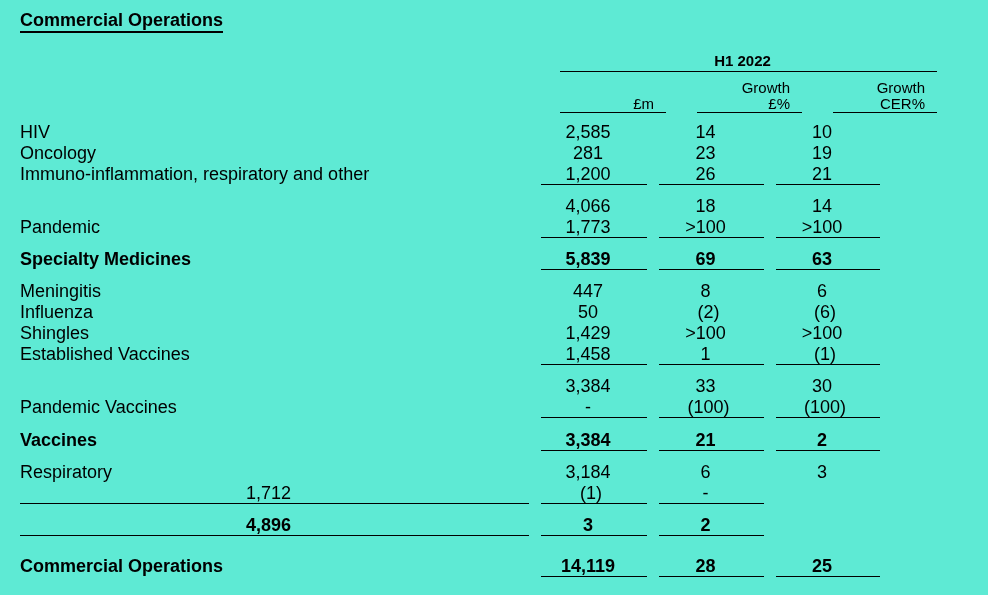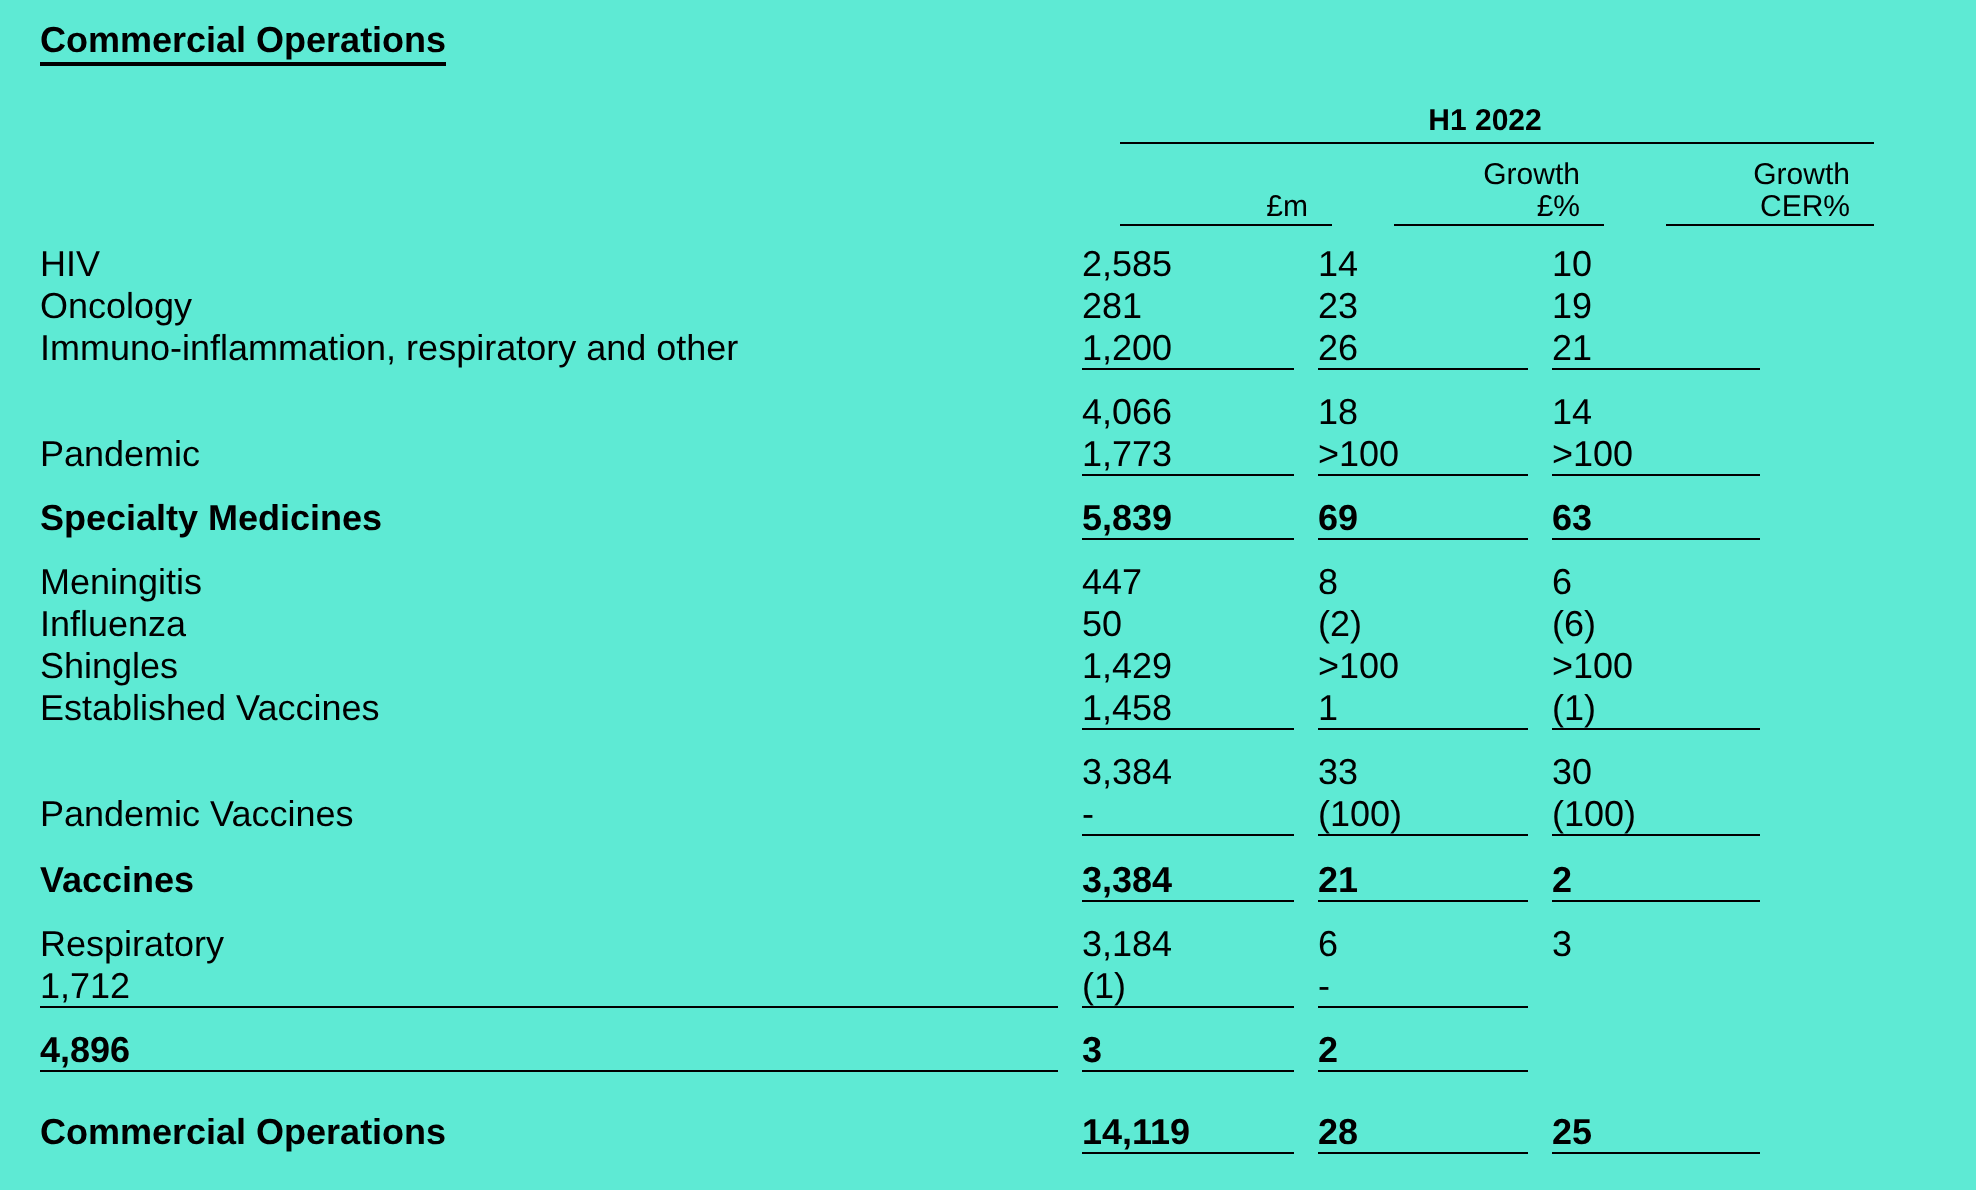--- a/index.html
+++ b/index.html
@@ -32,21 +32,21 @@
   }
   .cell { overflow: hidden; white-space: nowrap; }
   .label-cell {
     font-size: 18px;
     line-height: 21px;
     text-align: left;
   }
   .num {
     font-size: 18px;
     line-height: 21px;
-    text-align: left;
+    text-align: center;
     padding-right: 12px;
   }
   .num.paren { padding-right: 6px; }
   
   .period-row { height: 20px; }
   .period-cell {
     grid-column: 2 / 5;
     border-bottom: 1.5px solid #000;
     font-size: 15px;
     font-weight: 700;

